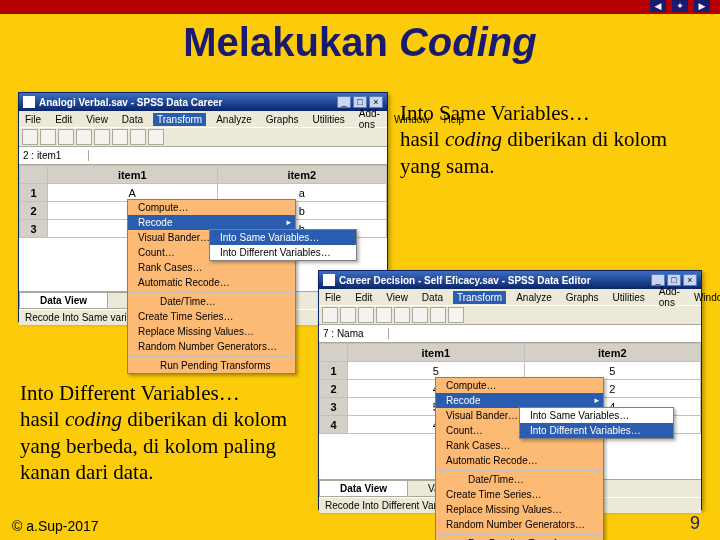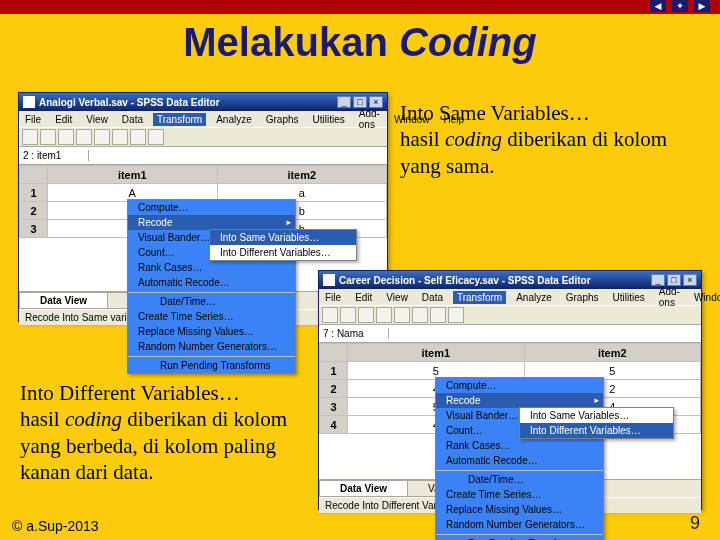--- a/index.html
+++ b/index.html
@@ -30,21 +30,21 @@
   .toolbar { height: 20px; background: #ece9d8; border-top: 1px solid #fff; border-bottom: 1px solid #aca899; display: flex; align-items: center; padding: 0 3px; gap: 2px; }
   .toolbar .tbtn { width: 16px; height: 16px; background: #f4f3ee; border: 1px solid #aca899; }
   .databar { height: 18px; background: #fff; border-bottom: 1px solid #aca899; display: flex; align-items: center; font-size: 10px; }
   .databar .cellref { width: 70px; padding: 0 4px; border-right: 1px solid #aca899; }
   .databar .cellval { flex: 1; padding: 0 4px; }
   .grid { background: #fff; position: relative; }
   .grid table { border-collapse: collapse; width: 100%; }
   .grid th, .grid td { border: 1px solid #c0c0c0; font-size: 11px; height: 18px; text-align: center; }
   .grid th { background: #d4d0c8; }
   .grid th.rowh { width: 28px; background: #d4d0c8; }
-  .dropdown { position: absolute; background: #3b82f6; border: 1px solid #808080; box-shadow: 2px 2px 3px rgba(0,0,0,.3); font-size: 10px; min-width: 150px; }
+  .dropdown { position: absolute; background: #fdba74; border: 1px solid #808080; box-shadow: 2px 2px 3px rgba(0,0,0,.3); font-size: 10px; min-width: 150px; }
   .dropdown .item { padding: 2px 18px 2px 10px; white-space: nowrap; position: relative; }
   .dropdown .item.hl { background: #2a5db0; color: #fff; }
   .dropdown .item.sep { border-top: 1px solid #c0c0c0; margin-top: 2px; padding-top: 3px; padding-left: 32px; }
   .dropdown .item.sub::after { content: "▸"; position: absolute; right: 4px; font-size: 9px; }
   .submenu { position: absolute; background: #fff; border: 1px solid #808080; box-shadow: 2px 2px 3px rgba(0,0,0,.3); font-size: 10px; }
   .submenu .item { padding: 2px 10px; white-space: nowrap; }
   .submenu .item.hl { background: #2a5db0; color: #fff; }
   .tabs { height: 18px; background: #ece9d8; display: flex; align-items: flex-end; font-size: 10px; border-top: 1px solid #aca899; }
   .tabs .tab { padding: 2px 20px; border: 1px solid #aca899; background: #ece9d8; margin-right: -1px; }
   .tabs .tab.active { background: #fff; font-weight: bold; }
@@ -76,21 +76,21 @@
 </div>
 
 <div class="caption2">
   <span>Into Different Variables…</span><br>
   <span>hasil </span><em>coding</em><span> diberikan di kolom yang berbeda, di kolom paling kanan dari data.</span>
 </div>
 
 <div class="spss spss1">
   <div class="titlebar">
     <div class="t-icon"></div>
-    <div class="t-text">Analogi Verbal.sav - SPSS Data Editor</div>
+    <div class="t-text">Analogi Verbal.sav - SPSS Data Career</div>
     <div class="winbtns">
       <span>_</span>
       <span>□</span>
       <span>×</span>
     </div>
   </div>
   <div class="menubar">
     <span>File</span>
     <span>Edit</span>
     <span>View</span>
@@ -258,14 +258,14 @@
   <div class="tabs">
     <div class="tab active">Data View</div>
     <div class="tab">Variable View</div>
   </div>
   <div class="status">
     <span>Recode Into Different Variables</span>
     <span>SPSS Processor is ready</span>
   </div>
 </div>
 
-<div class="footer-left">© a.Sup-2013</div>
+<div class="footer-left">© a.Sup-2017</div>
 <div class="footer-right">9</div>
 
 </body></html>

